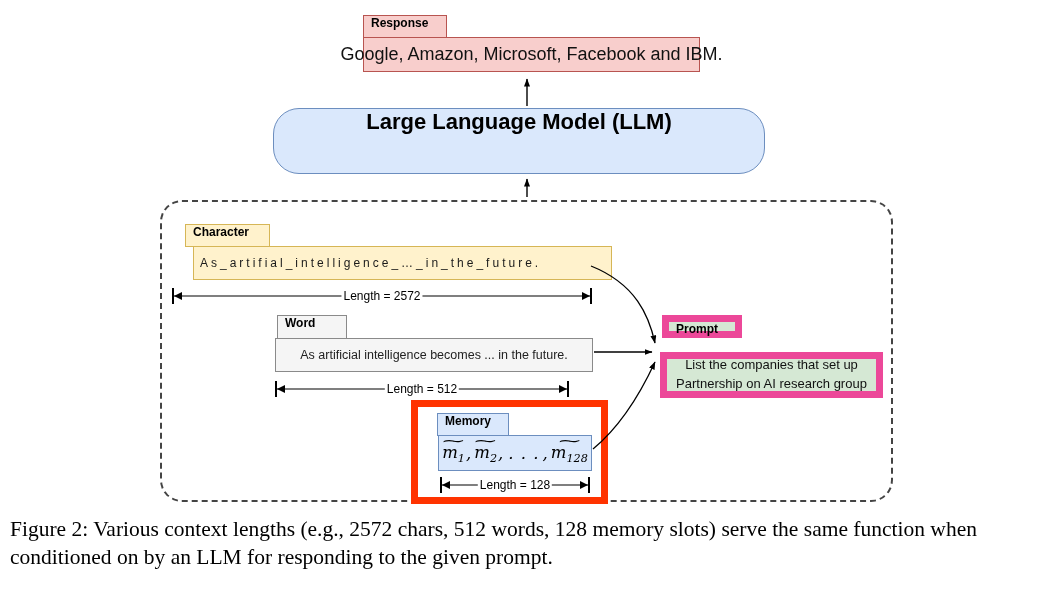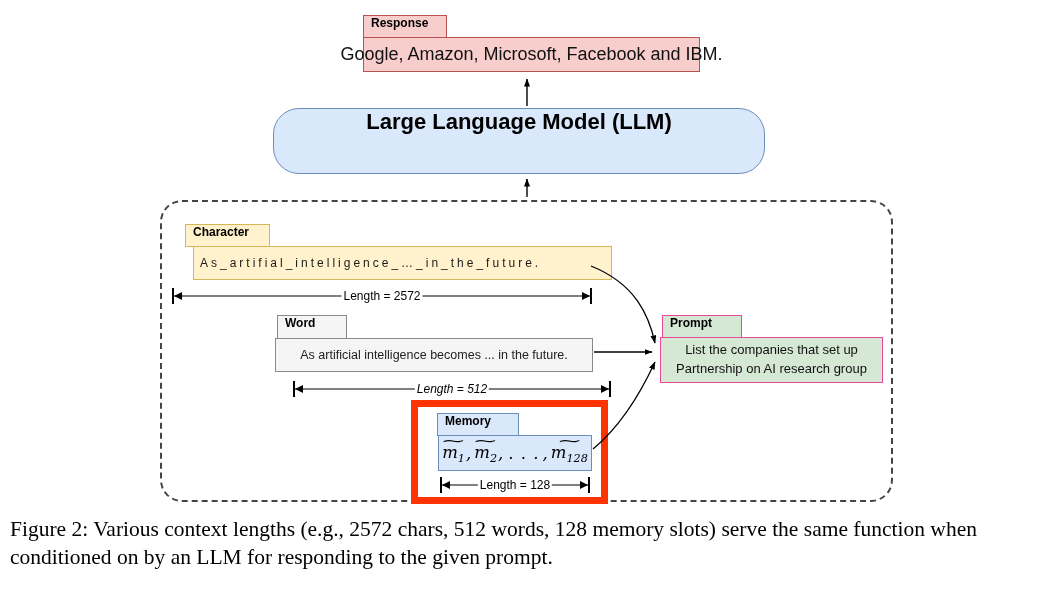--- a/index.html
+++ b/index.html
@@ -13,21 +13,21 @@
   }
   .body-box {
     position:absolute; box-sizing:border-box; display:flex; align-items:center;
     justify-content:center; font-size:18px; color:#111; z-index:2; white-space:nowrap;
   }
   
   .red-t   { background:#f8cecc; border:1px solid #b85450; }
   .blue-t  { background:#dae8fc; border:1px solid #6c8ebf; }
   .yellow-t{ background:#fff2cc; border:1px solid #d6b656;margin-left:13px; }
   .gray-t  { background:#f5f5f5; border:1px solid #8a8a8a; }
-  .green-t { background:#d5e8d4; border:1px solid #ec4899; }
+  .green-t { background:#d5e8d4; border:7px solid #ec4899; }
 
   .llm-box {
     position:absolute; left:273px; top:108px; width:490px; height:64px;
     border-radius:26px; display:flex; align-items:flex-start; justify-content:center;
     font-weight:bold; font-size:22px; color:#000; z-index:2;
   }
   .dashed-container {
     position:absolute; left:160px; top:200px; width:733px; height:302px;
     border:2px dashed #444; border-radius:22px; box-sizing:border-box; z-index:1;
   }
@@ -102,30 +102,30 @@
     <span class="ah r"></span>
     <span class="lbl">Length = 2572</span>
   </div>
 
   <div class="tab gray-t" style="left:277px; top:315px; width:70px; height:24px;">
     <span>Word</span>
   </div>
   <div class="body-box gray-t word-text" style="left:275px; top:338px; width:318px; height:34px;">
     <span>As artificial intelligence becomes ... in the future.</span>
   </div>
-  <div class="larrow" style="left:293px; top:381px; width:318px;font-style:italic;">
+  <div class="larrow" style="left:275px; top:381px; width:294px;">
     <span class="endbar l"></span>
     <span class="endbar r"></span>
     <span class="hline"></span>
     <span class="ah l"></span>
     <span class="ah r"></span>
     <span class="lbl">Length = 512</span>
   </div>
 
-  <div class="tab blue-t" style="left:437px; top:413px; width:82px; height:23px;">
+  <div class="tab blue-t" style="left:437px; top:413px; width:72px; height:23px;">
     <span>Memory</span>
   </div>
   <div class="body-box blue-t math" style="left:438px; top:435px; width:154px; height:36px;">
     <span class="mterm"><span class="tld">~</span><span>m</span><sub>1</sub></span>
       <span class="msep">,</span>
       <span class="mterm"><span class="tld">~</span><span>m</span><sub>2</sub></span>
       <span class="msep">,</span>
       <span class="mdots">. . .</span>
       <span class="msep">,</span>
       <span class="mterm"><span class="tld">~</span><span>m</span><sub>128</sub></span>
@@ -135,21 +135,21 @@
     <span class="endbar r"></span>
     <span class="hline"></span>
     <span class="ah l"></span>
     <span class="ah r"></span>
     <span class="lbl">Length = 128</span>
   </div>
 
   <div class="tab green-t" style="left:662px; top:315px; width:80px; height:23px;">
     <span>Prompt</span>
   </div>
-  <div class="body-box green-t prompt-body" style="left:660px; top:337px; width:223px; height:46px;">
+  <div class="body-box green-t prompt-body" style="left:660px; top:352px; width:223px; height:46px;">
     <span>List the companies that set up</span>
     <span>Partnership on AI research group</span>
   </div>
 
   <svg class="overlay" width="1059" height="593" viewBox="0 0 1059 593">
     <defs>
       <marker id="arr" markerWidth="10" markerHeight="8" refX="7.5" refY="3" orient="auto" markerUnits="userSpaceOnUse">
         <path d="M0,0 L8,3 L0,6 Z" fill="#000"></path>
       </marker>
     </defs>

